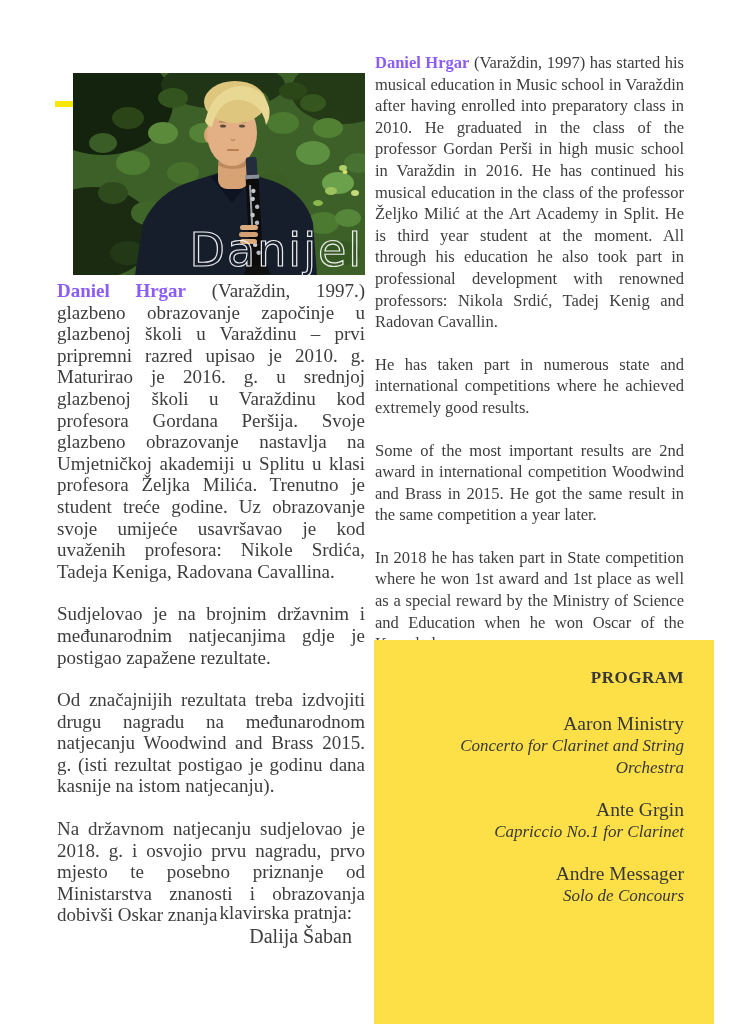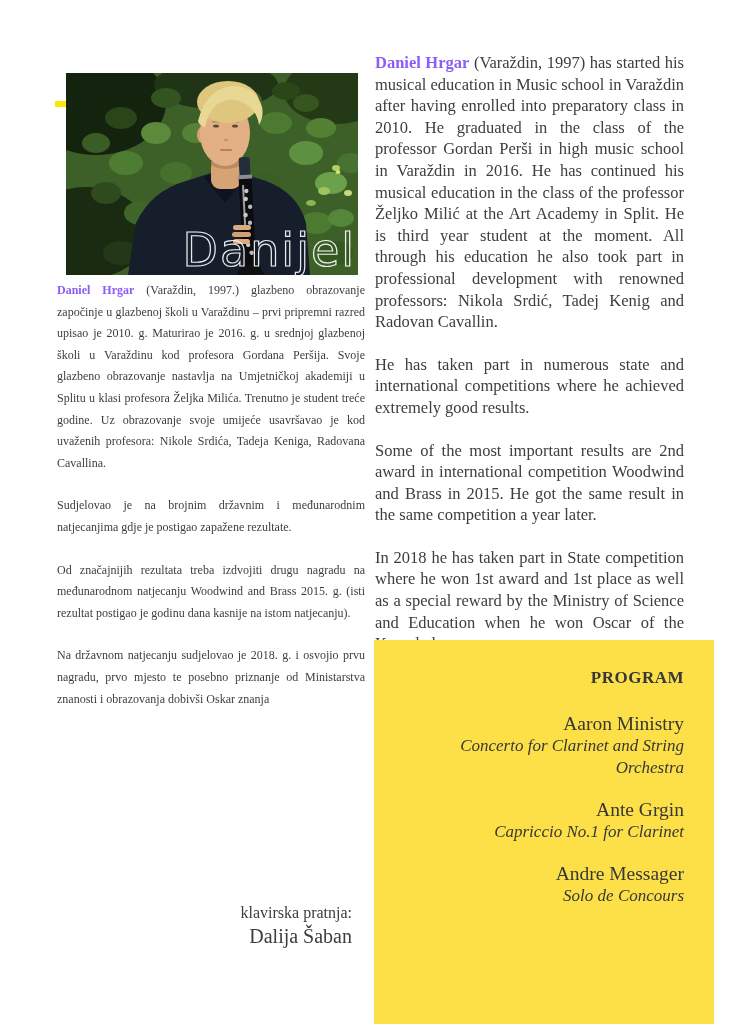--- a/index.html
+++ b/index.html
@@ -11,43 +11,43 @@
     font-family:"Liberation Serif", serif;
     color:#3d3d3d;
     overflow:hidden;
   }
   .accent-dash {
     position:absolute; left:55px; top:101px;
     width:48px; height:6px;
     background:#f8e80a;
   }
   .photo-wrap {
-    position:absolute; left:66px; top:73px;
+    position:absolute; left:73px; top:73px;
     width:292px; height:156px;
   }
   .photo-wrap svg { display:block; }
 
   .left-col {
     position:absolute; left:57px; top:280px; width:308px;
-    font-size:12px; line-height:21.6px;
+    font-size:19px; line-height:21.6px;
     text-align:justify;
   }
   .right-col {
     position:absolute; left:375px; top:52px; width:309px;
     font-size:16.5px; line-height:21.6px;
     text-align:justify;
   }
   .para { margin:0 0 21px 0; }
   .para b { color:#8b5cf6; }
 
   .accompaniment {
     position:absolute; left:57px; top:903px; width:295px;
     text-align:right;
   }
-  .accompaniment .label { font-size:16px; line-height:20px; }
+  .accompaniment .label { font-size:19px; line-height:20px; }
   .accompaniment .name  { font-size:20px; line-height:27px; }
 
   .program-box {
     position:absolute; left:374px; top:640px;
     width:340px; height:384px;
     background:#fde047;
     box-sizing:border-box;
     padding:28px 30px 0 20px;
     text-align:right;
     color:#373737;

